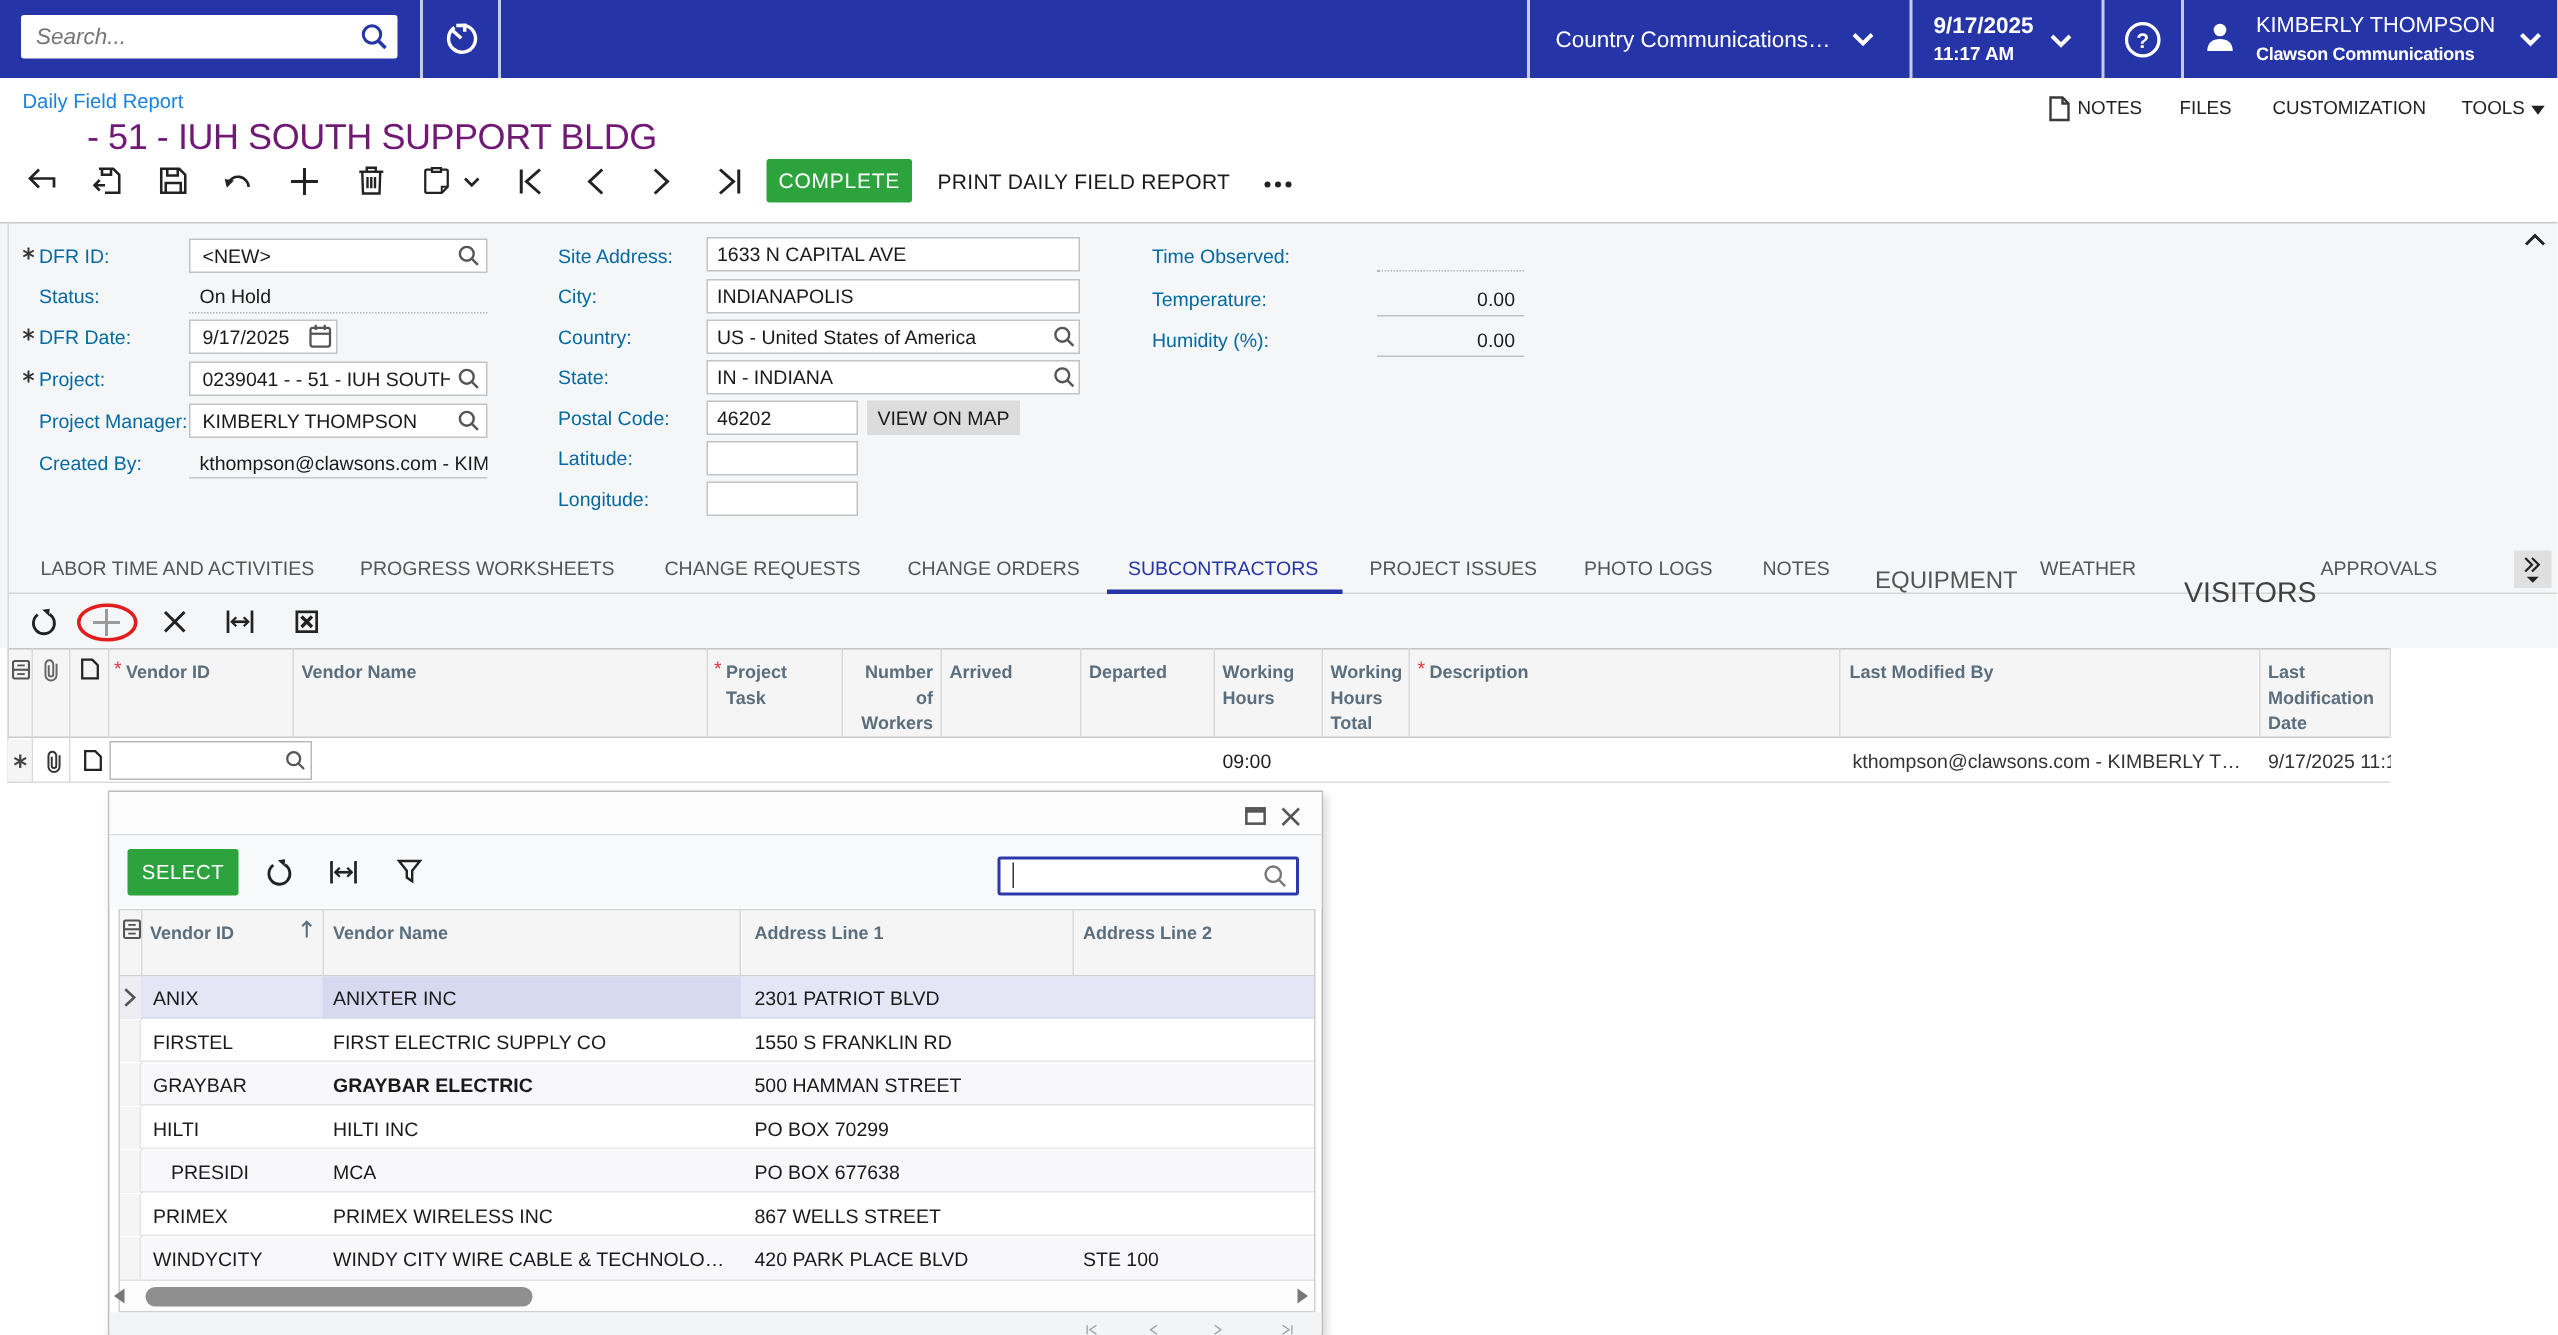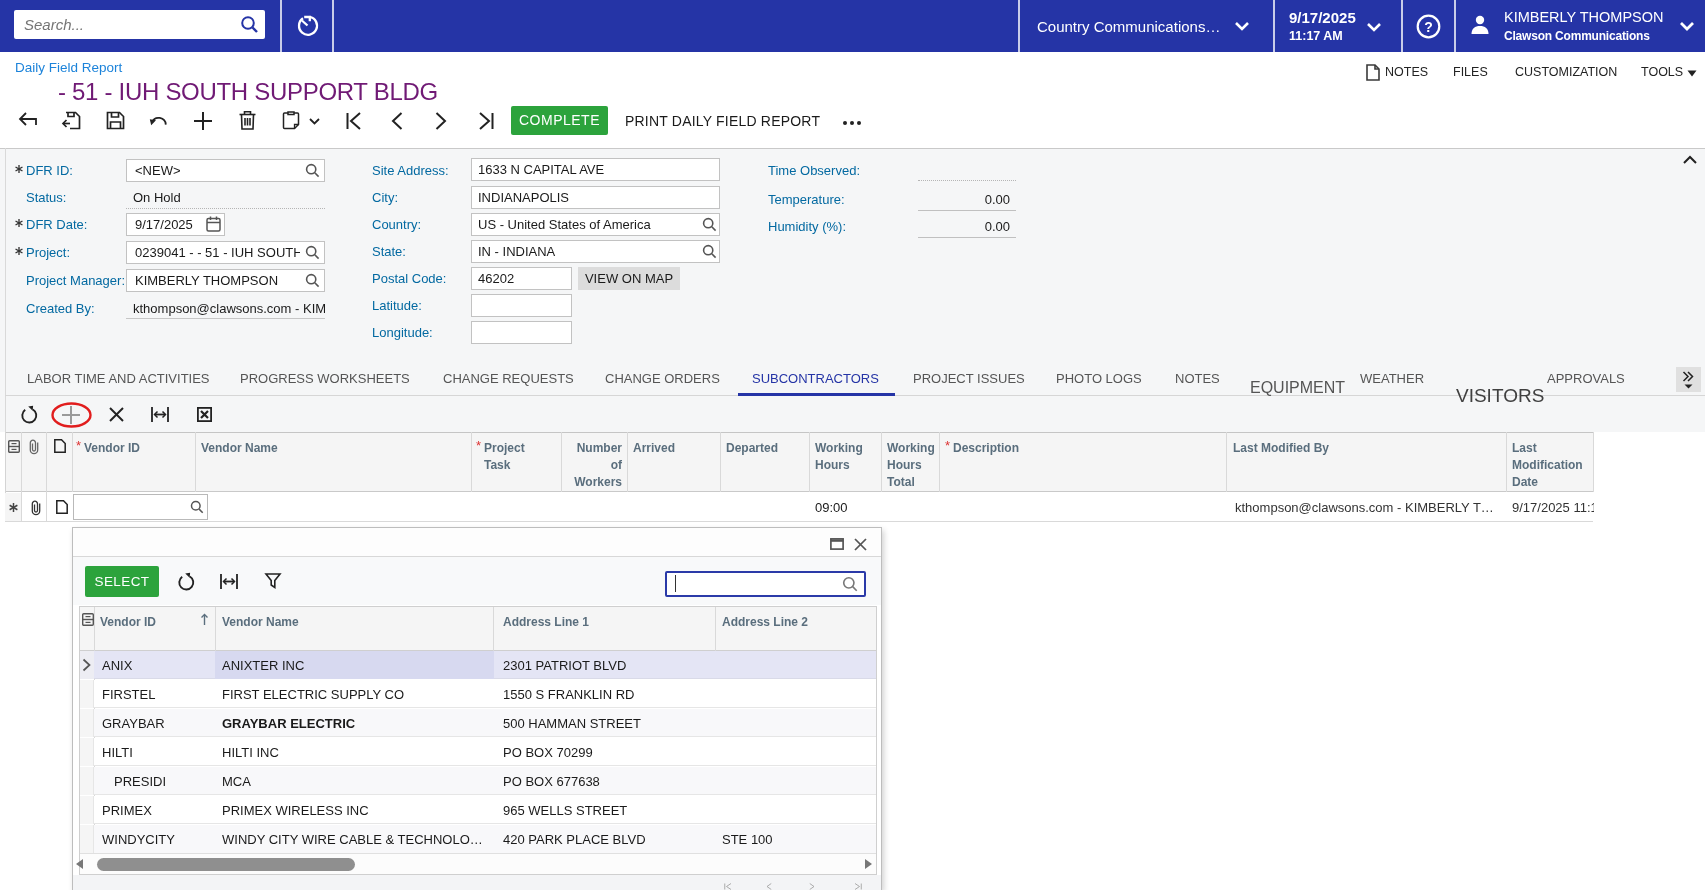--- a/index.html
+++ b/index.html
@@ -459,21 +459,21 @@
 <div class="abs" style="left:80px;top:767px;width:796px;height:28px;background:#f8f8fa;border-bottom:1px solid #e6e6e6;"></div>
 <div class="abs" style="left:80px;top:767px;width:14px;height:28px;background:#f5f5f5;border-right:1px solid #e6e6e6;"></div>
 <div class="cell" style="left:114px;top:774px;">PRESIDI</div>
 <div class="cell" style="left:222px;top:774px;">MCA</div>
 <div class="cell" style="left:503px;top:774px;">PO BOX 677638</div>
 
 <div class="abs" style="left:80px;top:796px;width:796px;height:28px;background:#fff;border-bottom:1px solid #e6e6e6;"></div>
 <div class="abs" style="left:80px;top:796px;width:14px;height:28px;background:#f5f5f5;border-right:1px solid #e6e6e6;"></div>
 <div class="cell" style="left:102px;top:803px;">PRIMEX</div>
 <div class="cell" style="left:222px;top:803px;">PRIMEX WIRELESS INC</div>
-<div class="cell" style="left:503px;top:803px;">965 WELLS STREET</div>
+<div class="cell" style="left:503px;top:803px;">867 WELLS STREET</div>
 
 <div class="abs" style="left:80px;top:825px;width:796px;height:28px;background:#f8f8fa;"></div>
 <div class="abs" style="left:80px;top:825px;width:14px;height:28px;background:#f5f5f5;border-right:1px solid #e6e6e6;"></div>
 <div class="cell" style="left:102px;top:832px;">WINDYCITY</div>
 <div class="cell" style="left:222px;top:832px;">WINDY CITY WIRE CABLE &amp; TECHNOLO…</div>
 <div class="cell" style="left:503px;top:832px;">420 PARK PLACE BLVD</div>
 <div class="cell" style="left:722px;top:832px;">STE 100</div>
 
 <div class="abs" style="left:80px;top:853px;width:796px;height:21px;background:#fcfcfc;border-top:1px solid #e0e0e0;"></div>
 <svg style="left:75px;top:858px;" width="9" height="12" viewBox="0 0 9 12" fill="#777">

